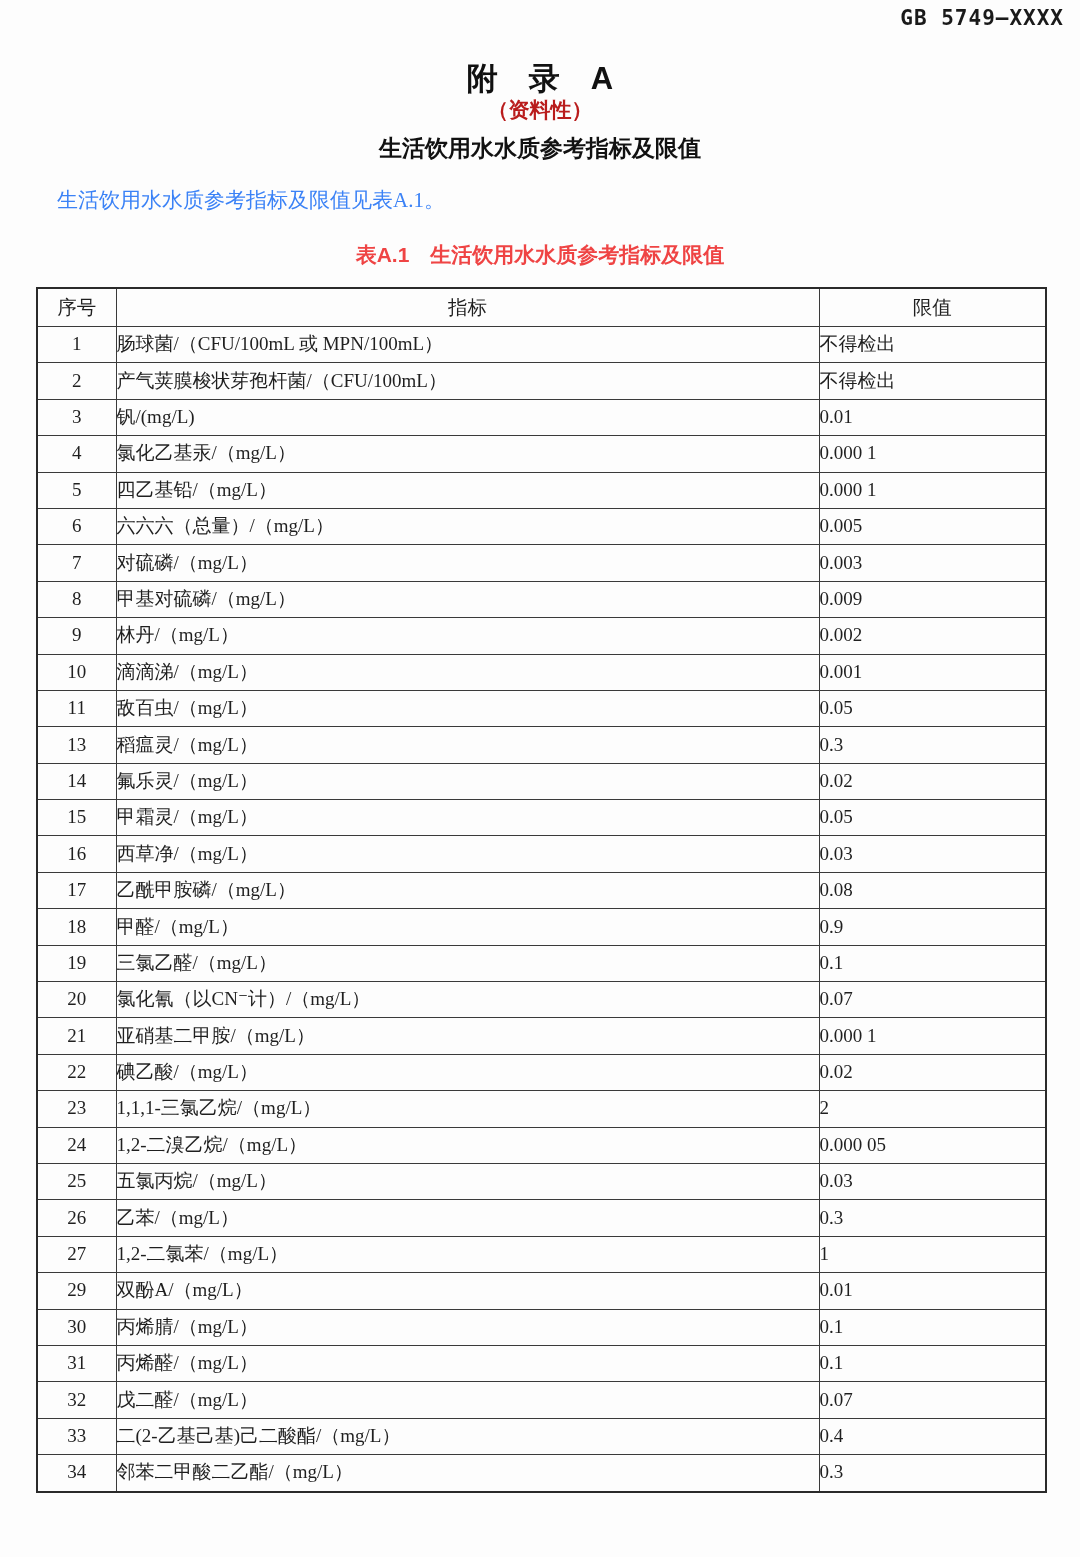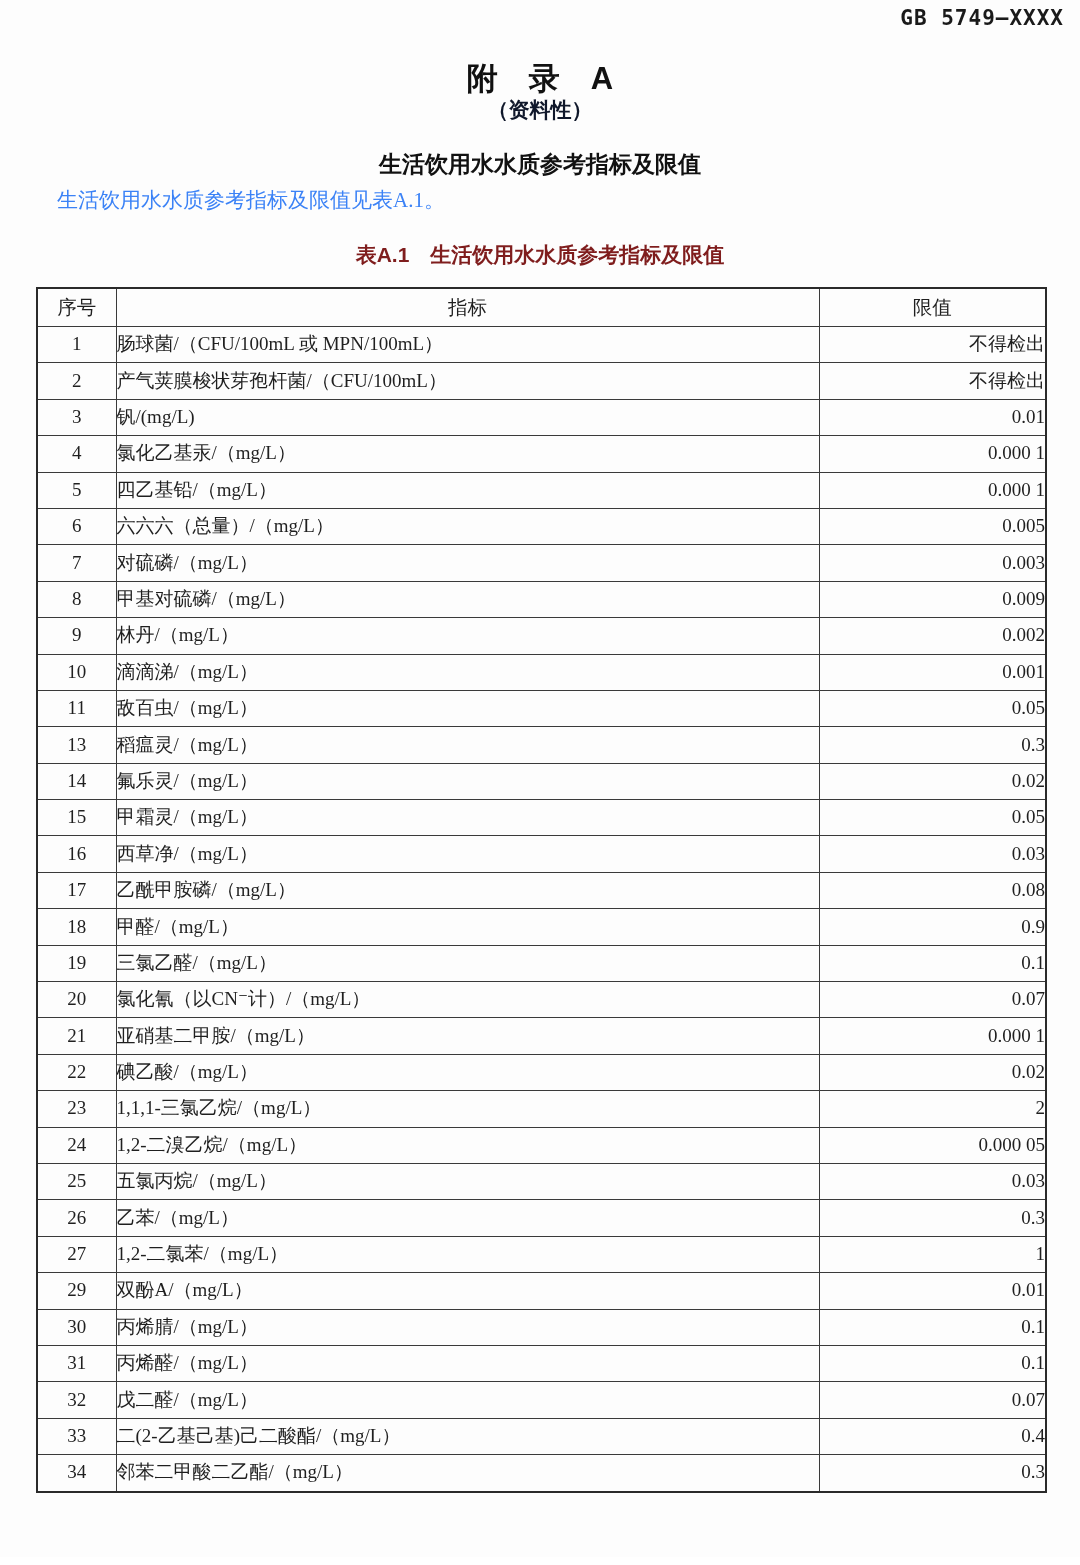--- a/index.html
+++ b/index.html
@@ -40,25 +40,25 @@
   }
   .appendix-note {
     position: absolute;
     top: 96px;
     left: 0;
     width: 100%;
     text-align: center;
     font-family: "Liberation Sans", "DejaVu Sans", sans-serif;
     font-weight: 700;
     font-size: 21px;
-    color: #0f172a;
+    color: #b91c1c;
   }
   .appendix-heading {
     position: absolute;
-    top: 149px;
+    top: 133px;
     left: 0;
     width: 100%;
     text-align: center;
     font-family: "Liberation Sans", "DejaVu Sans", sans-serif;
     font-weight: 700;
     font-size: 23px;
     color: #111;
   }
   .intro-paragraph {
     position: absolute;
@@ -69,21 +69,21 @@
   }
   .table-caption {
     position: absolute;
     top: 241px;
     left: 0;
     width: 100%;
     text-align: center;
     font-family: "Liberation Sans", "DejaVu Sans", sans-serif;
     font-weight: 700;
     font-size: 21px;
-    color: #7f1d1d;
+    color: #ef4444;
   }
   table.ref-table {
     position: absolute;
     top: 287px;
     left: 36px;
     width: 1009px;
     border-collapse: collapse;
     table-layout: fixed;
     font-size: 19px;
     color: #1f1f1f;
@@ -111,21 +111,21 @@
     margin-top: 11px;
   }
   table.ref-table tbody td {
     height: 35.4px;
   }
   td.col-no    { text-align: center; }
   td.col-indicator {
     text-align: left;
     padding-left: 13px;
   }
-  td.col-limit { text-align: right; }
+  td.col-limit { text-align: left; }
 </style>
 </head>
 <body>
 
 <div class="page">
 
   <div class="doc-code">GB 5749—XXXX</div>
 
   <div class="appendix-title">附　录　A</div>
 

